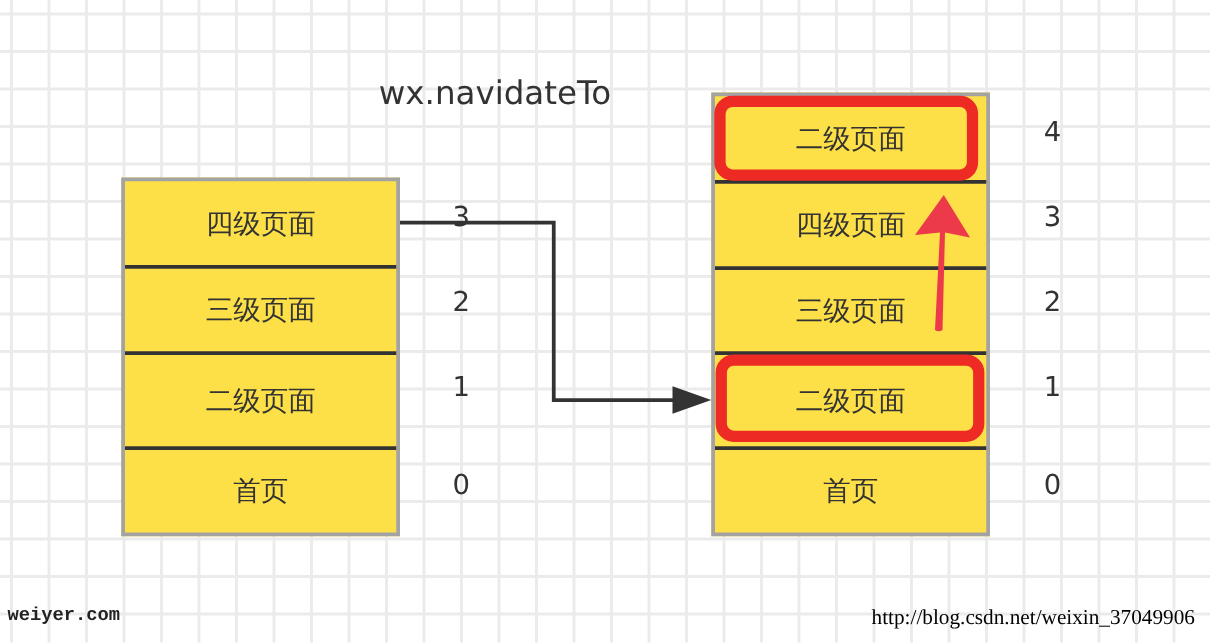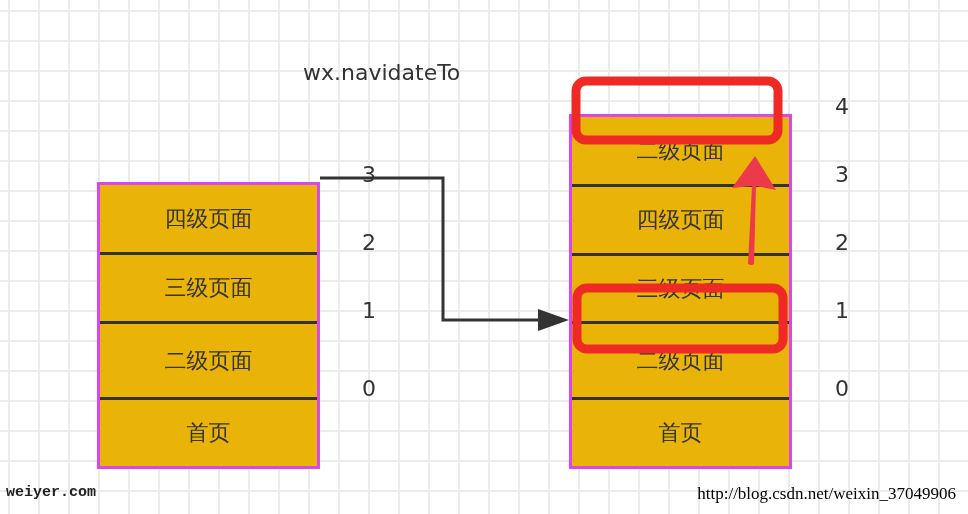--- a/index.html
+++ b/index.html
@@ -6,26 +6,26 @@
   body {
     width:968px; height:514px; overflow:hidden; position:relative;
     background-color:#ffffff;
     background-image:
       linear-gradient(to right, #ebebeb 2px, transparent 2px),
       linear-gradient(to bottom, #ebebeb 2px, transparent 2px);
     background-size:30px 30px;
     background-position:8px 10px;
     font-family:"DejaVu Sans", sans-serif;
   }
-  .stack { position:absolute; border:3px solid #d946ef; box-sizing:border-box; background:#eab308;margin-top:40px; }
+  .stack { position:absolute; border:3px solid #a3a3a3; box-sizing:border-box; background:#fde047; }
   .row { position:absolute; left:0; right:0; display:flex; align-items:center; justify-content:center;
          font-size:22px; color:#333; box-sizing:border-box; }
   .row.div { border-top:3px solid #333; }
   .idx { position:absolute; font-size:22px; color:#333; font-family:"DejaVu Sans", sans-serif; width:30px; text-align:center; }
-  .title { position:absolute; left:303px; top:60px; font-size:22px; color:#333; }
+  .title { position:absolute; left:303px; top:60px; font-size:26px; color:#333; }
   .wm-left { position:absolute; left:6px; top:484px; font-family:"Liberation Mono", monospace; font-size:15px; color:#222; font-weight:bold; }
   .wm-right { position:absolute; right:12px; top:484px; font-family:"Liberation Serif", serif; font-size:17px; color:#000000; }
   svg.overlay { position:absolute; left:0; top:0; }
 </style>
 </head>
 <body>
 
 <div class="title">wx.navidateTo</div>
 
 <div class="stack" style="left:97px; top:142px; width:223px; height:287px;">

